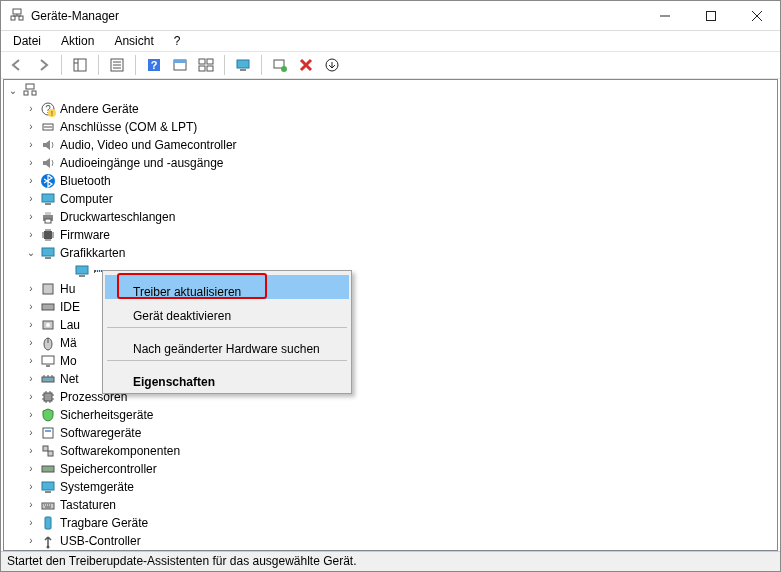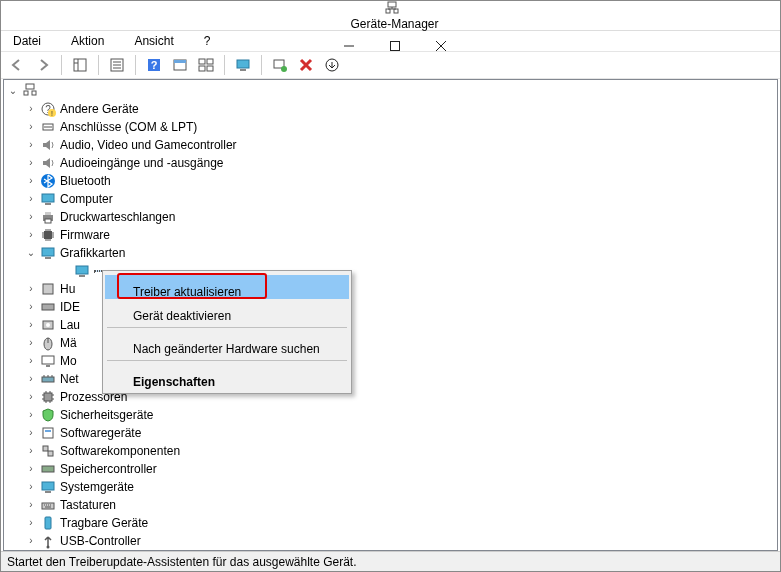--- a/index.html
+++ b/index.html
@@ -14,42 +14,41 @@
     border: 1px solid #888;
     position: relative;
   }
   .titlebar {
     height: 30px;
     display: flex;
     align-items: center;
     padding: 0 0 0 8px;
     background: #fff;
     border-bottom: 1px solid #ddd;
-    flex-direction: column;
   }
   .titlebar .icon {
     width: 16px; height: 16px; margin-right: 6px;
     display:flex;align-items:center;justify-content:center;
   }
   .titlebar .title { flex: 1; font-size: 12px; }
   .winbtns { display: flex; }
   .winbtn {
     width: 46px; height: 30px;
     display: flex; align-items: center; justify-content: center;
     font-family: "Segoe UI Symbol", sans-serif;
     font-size: 10px;
     color:#222;
   }
 
   .menubar {
     height: 20px;
     display: flex;
     align-items: center;
     padding: 0 4px;
-    gap: 14px;
+    gap: 4px;
     background:#fff;
   }
   .menubar .menuitem {
     padding: 2px 8px;
     font-size: 12px;
   }
 
   .toolbar {
     height: 28px;
     display: flex;
@@ -145,21 +144,21 @@
     border: 2px solid #e00000;
     border-radius: 3px;
     pointer-events:none;
   }
 
   .statusbar {
     height: 20px;
     border-top:1px solid #ccc;
     padding: 2px 6px;
     font-size: 12px;
-    display:flex;align-items:center;
+    display:flex;
     background:#f0f0f0;
   }
 
   
   svg { display:block; }
 </style>
 </head>
 <body>
 
 <div class="titlebar">

